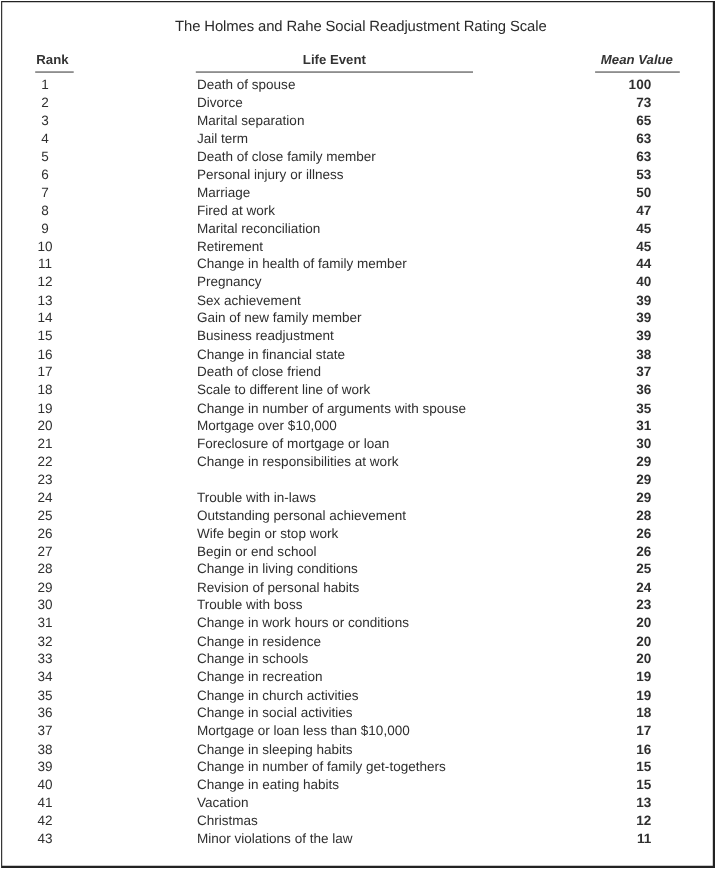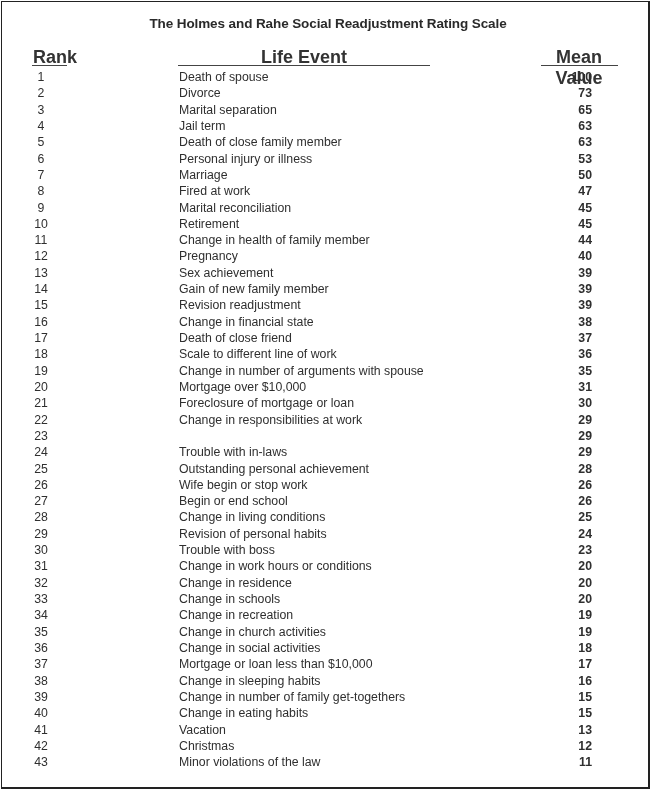--- a/index.html
+++ b/index.html
@@ -1,22 +1,22 @@
 <!DOCTYPE html>
 <html><head>
   <meta charset="utf-8">
   <style>
     html, body { margin: 0; padding: 0; background: #ffffff; }
     body { width: 656px; height: 794px; position: relative; overflow: hidden; font-family: "Liberation Sans", sans-serif; color: #2b2b2b; }
     .frame { position: absolute; left: 1px; top: 1px; width: 649px; height: 788px; border: 1.5px solid #222; border-right-width: 2px; border-bottom-width: 2px; box-sizing: border-box; }
-    .title { position: absolute; left: 0; width: 656px; top: 16px; text-align: center; font-weight: bold; font-size: 13.5px; color: #2a2a2a; letter-spacing: -0.1px; }
-    .hdr { position: absolute; top: 47px; font-weight: bold; font-size: 18px; color: #333; }
+    .title { position: absolute; left: 0; width: 656px; top: 16px; text-align: center; font-weight: normal; font-size: 13.5px; color: #2a2a2a; letter-spacing: -0.1px; }
+    .hdr { position: absolute; top: 47px; font-weight: bold; font-size: 12px; color: #333; }
     .hdr-rank { left: 33px; width: 33px; text-align: left; }
     .hdr-event { left: 178px; width: 252px; text-align: center; }
-    .hdr-mean { left: 540px; width: 78px; text-align: center; }
+    .hdr-mean { left: 540px; width: 78px; text-align: center; font-style: italic; }
     .uline { position: absolute; height: 1.2px; background: #444; top: 65px; }
     .ul-rank { left: 32px; width: 35px; }
     .ul-event { left: 178px; width: 252px; }
     .ul-mean { left: 541px; width: 77px; }
     .rows { position: absolute; left: 0; top: 69px; width: 656px; }
     .row { position: relative; height: 16.32px; font-size: 12.3px; color: #2f2f2f; }
     .row span { position: absolute; top: 1px; line-height: 14px; }
     .c-rank { left: 33px; width: 16px; text-align: center; }
     .c-event { left: 179px; white-space: nowrap; }
     .c-mean { left: 560px; width: 32px; text-align: right; font-weight: bold; }
@@ -102,21 +102,21 @@
       <span class="c-event">Sex achievement</span>
       <span class="c-mean">39</span>
     </div>
     <div class="row">
       <span class="c-rank">14</span>
       <span class="c-event">Gain of new family member</span>
       <span class="c-mean">39</span>
     </div>
     <div class="row">
       <span class="c-rank">15</span>
-      <span class="c-event">Revision readjustment</span>
+      <span class="c-event">Business readjustment</span>
       <span class="c-mean">39</span>
     </div>
     <div class="row">
       <span class="c-rank">16</span>
       <span class="c-event">Change in financial state</span>
       <span class="c-mean">38</span>
     </div>
     <div class="row">
       <span class="c-rank">17</span>
       <span class="c-event">Death of close friend</span>

